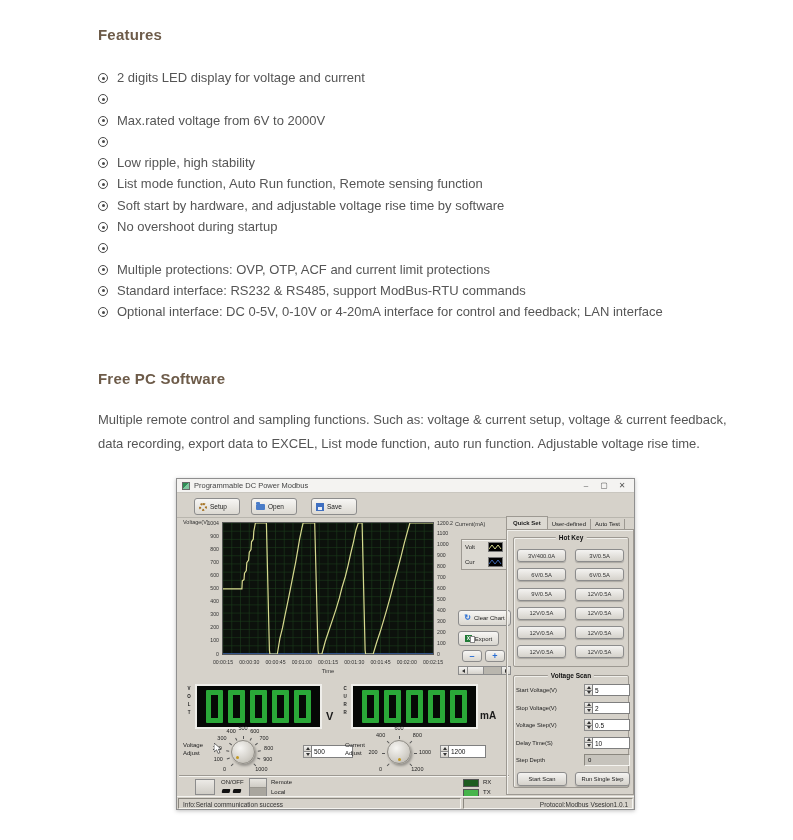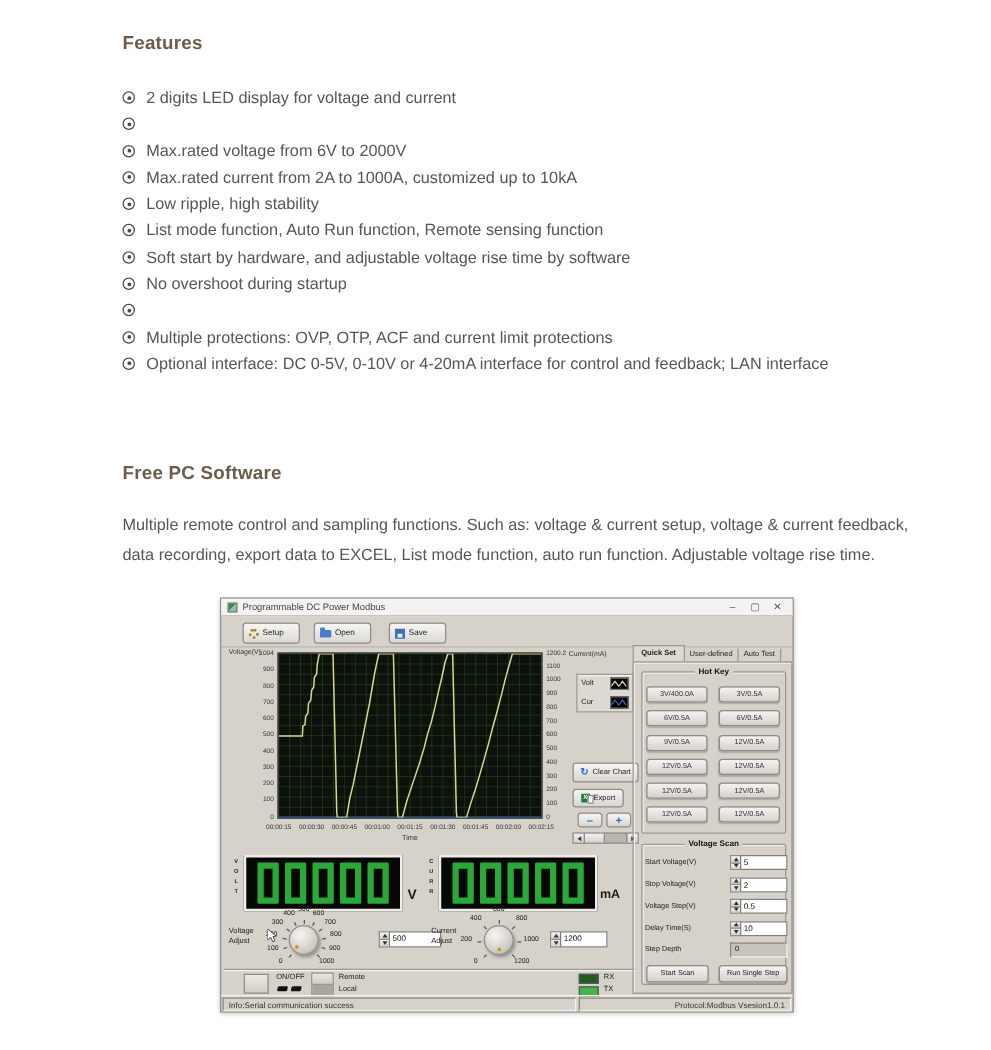--- a/index.html
+++ b/index.html
@@ -125,21 +125,20 @@
         </li>
         <li>
           <span class="bullet"></span>
         </li>
         <li>
           <span class="bullet"></span>
           <span>Max.rated voltage from 6V to 2000V</span>
         </li>
         <li>
           <span class="bullet"></span>
-          <span>Max.rated current from 2A to 1000A, customized up to 10kA</span>
         </li>
         <li>
           <span class="bullet"></span>
           <span>Low ripple, high stability</span>
         </li>
         <li>
           <span class="bullet"></span>
           <span>List mode function, Auto Run function, Remote sensing function</span>
         </li>
         <li>
@@ -149,20 +148,24 @@
         <li>
           <span class="bullet"></span>
           <span>No overshoot during startup</span>
         </li>
         <li>
           <span class="bullet"></span>
         </li>
         <li>
           <span class="bullet"></span>
           <span>Multiple protections: OVP, OTP, ACF and current limit protections</span>
+        </li>
+        <li>
+          <span class="bullet"></span>
+          <span>Standard interface: RS232 &amp; RS485, support ModBus-RTU commands</span>
         </li>
         <li>
           <span class="bullet"></span>
           <span>Optional interface: DC 0-5V, 0-10V or 4-20mA interface for control and feedback; LAN interface</span>
         </li>
       </ul>
   </div>
 
   <div class="section-title sw-title">Free PC Software</div>
   <div class="sw-desc">

